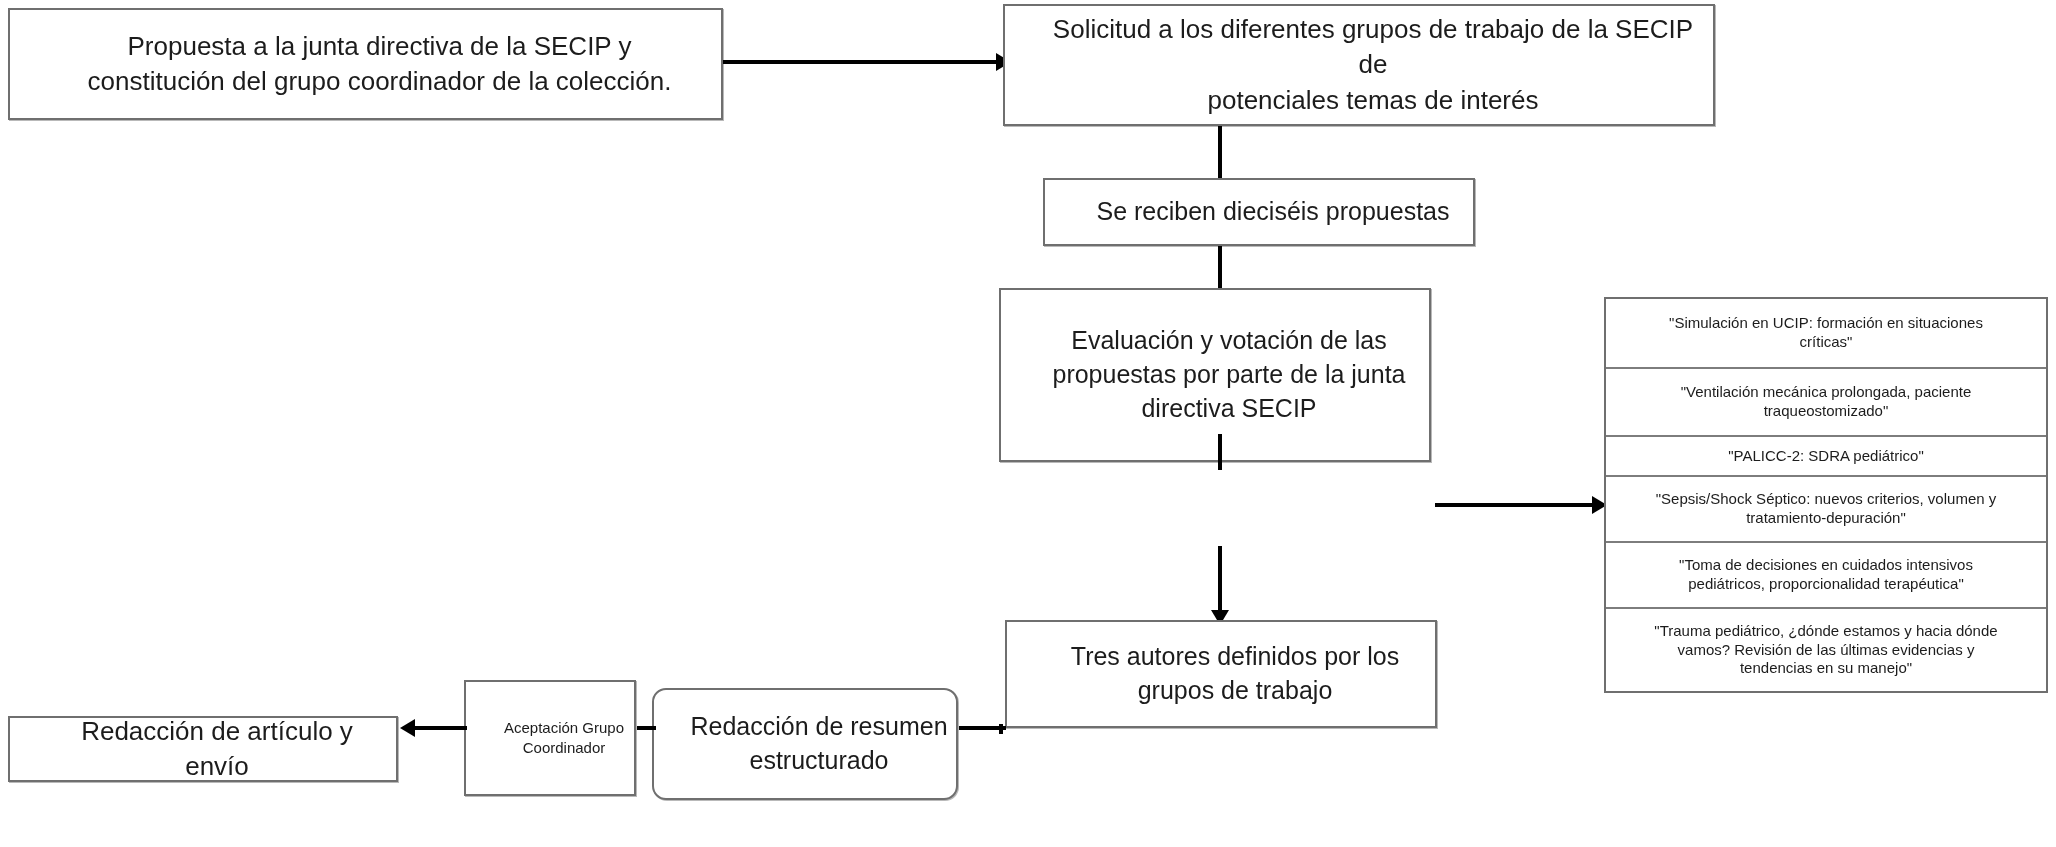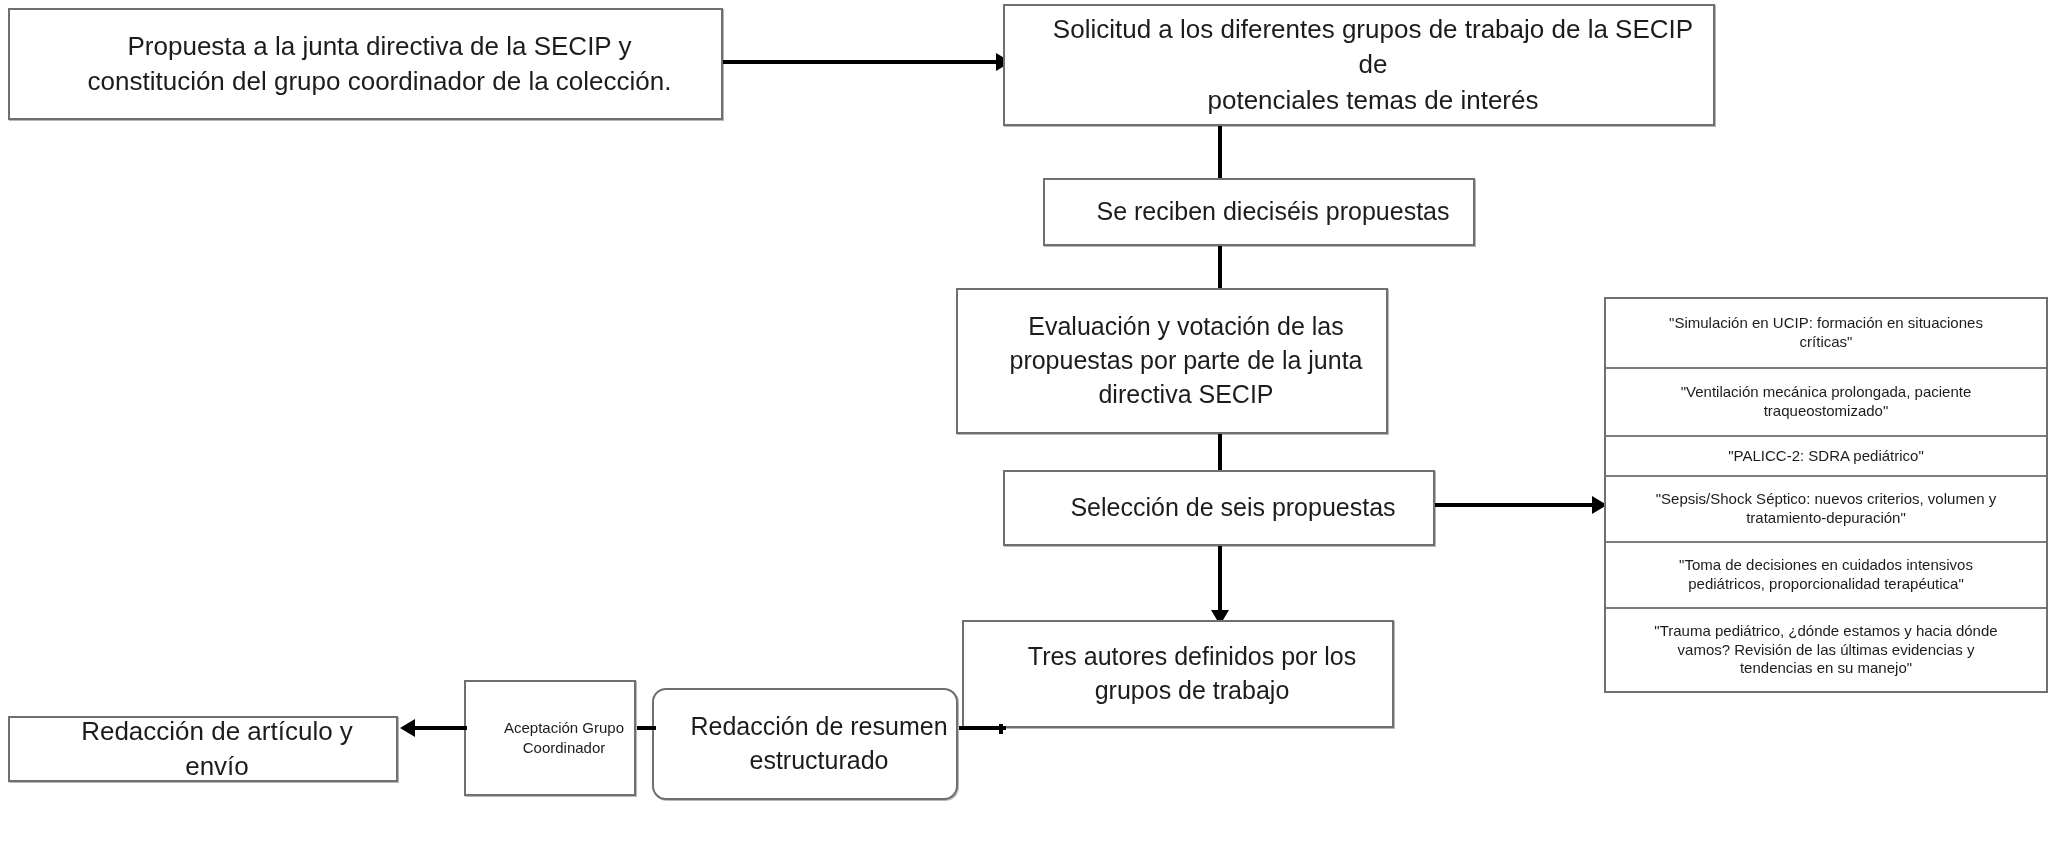--- a/index.html
+++ b/index.html
@@ -89,35 +89,34 @@
 
   <div class="node heavy t26" style="left:1003px; top:4px; width:712px; height:122px;">Solicitud a los diferentes grupos de trabajo de la SECIP de
 potenciales temas de interés</div>
 
   <div class="line" style="left:1218px; top:126px; width:4px; height:52px;"></div>
 
   <div class="node heavy t25" style="left:1003px; top:178px; width:432px; height:68px;margin-left:40px;">Se reciben dieciséis propuestas</div>
 
   <div class="line" style="left:1218px; top:246px; width:4px; height:42px;"></div>
 
-  <div class="node heavy t25" style="left:956px; top:288px; width:432px; height:146px;">Evaluación y votación de las
+  <div class="node heavy t25" style="left:999px; top:288px; width:432px; height:174px;">Evaluación y votación de las
 propuestas por parte de la junta
 directiva SECIP</div>
 
   <div class="line" style="left:1218px; top:434px; width:4px; height:36px;"></div>
 
-  <div class="node heavy t25" style="left:1003px; top:470px; width:432px; height:76px;">Selección de seis propuestas</div>
 
   <div class="line" style="left:1435px; top:503px; width:160px; height:4px;"></div>
   <div class="arrowhead arrow-right" style="left:1592px; top:496px;"></div>
 
   <div class="line" style="left:1218px; top:546px; width:4px; height:68px;"></div>
   <div class="arrowhead arrow-down" style="left:1211px; top:610px;"></div>
 
-  <div class="node heavy t25" style="left:962px; top:620px; width:432px; height:108px;">Tres autores definidos por los
+  <div class="node heavy t25" style="left:1005px; top:620px; width:432px; height:108px;">Tres autores definidos por los
 grupos de trabajo</div>
 
 
   <div class="listbox" style="left:1604px; top:297px; width:444px; height:396px;">
     <div class="node listitem" style="position:relative; left:0; top:0; width:100%; height:70px; border:0; border-bottom:2px solid #7d7d7d;">"Simulación  en UCIP: formación en situaciones
 críticas"</div>
     <div class="node listitem" style="position:relative; left:0; top:0; width:100%; height:68px; border:0; border-bottom:2px solid #7d7d7d;">"Ventilación  mecánica prolongada, paciente
 traqueostomizado"</div>
     <div class="node listitem" style="position:relative; left:0; top:0; width:100%; height:40px; border:0; border-bottom:2px solid #7d7d7d;">"PALICC-2: SDRA pediátrico"</div>
     <div class="node listitem" style="position:relative; left:0; top:0; width:100%; height:66px; border:0; border-bottom:2px solid #7d7d7d;">"Sepsis/Shock  Séptico: nuevos criterios, volumen y

